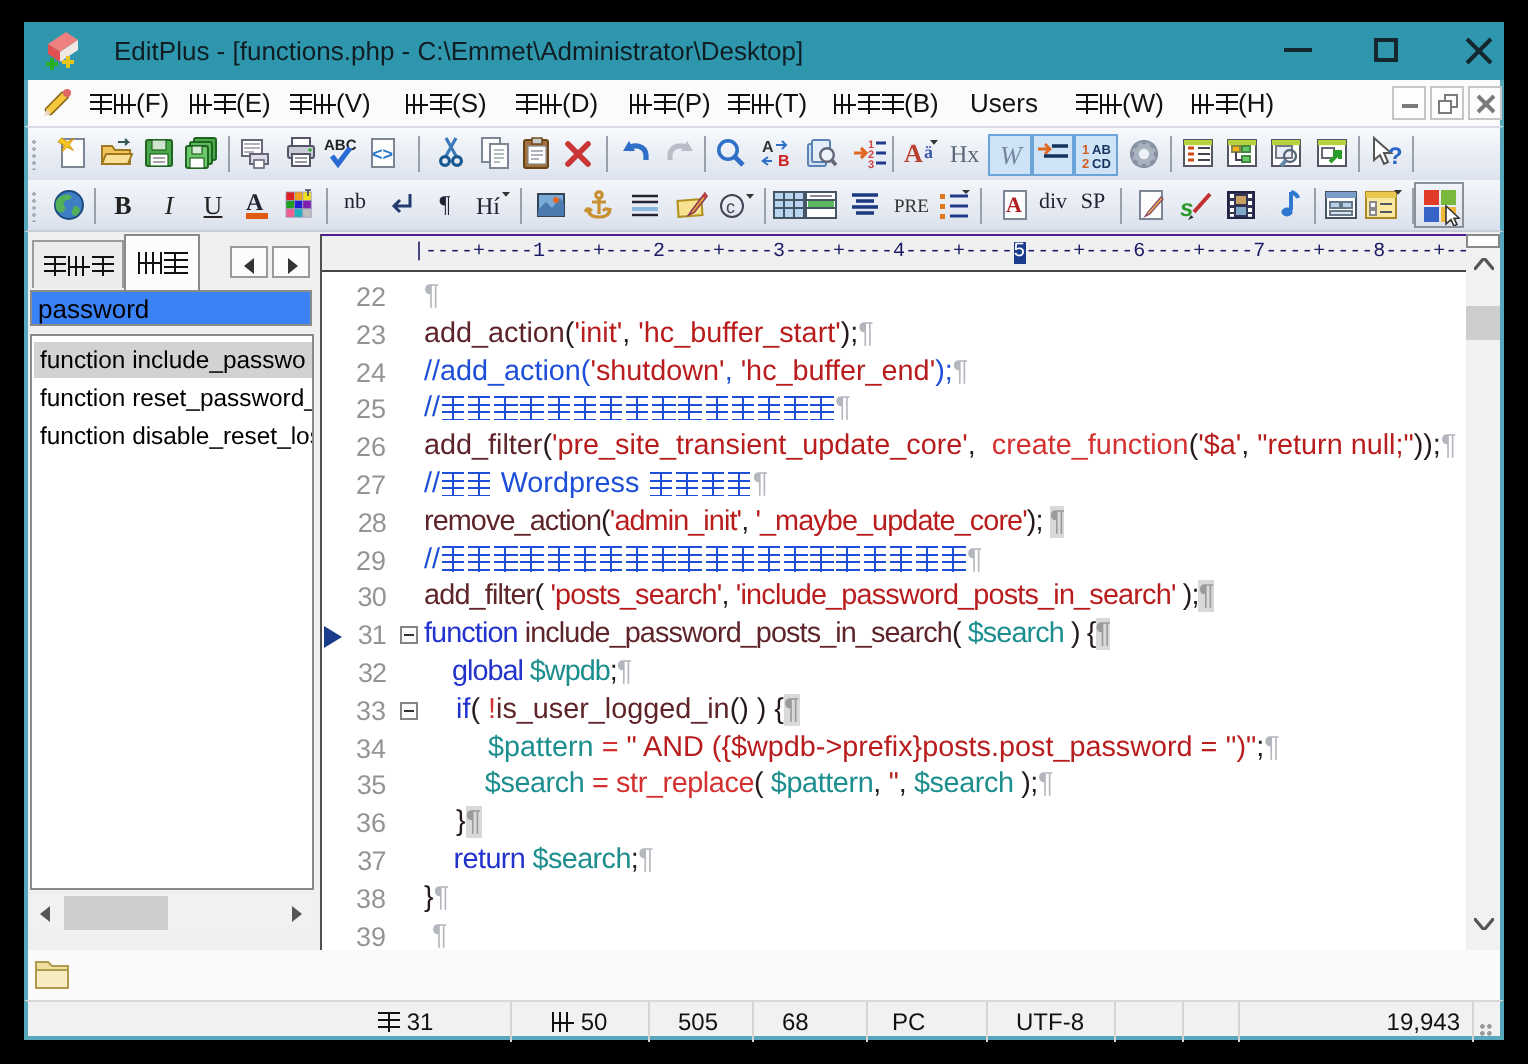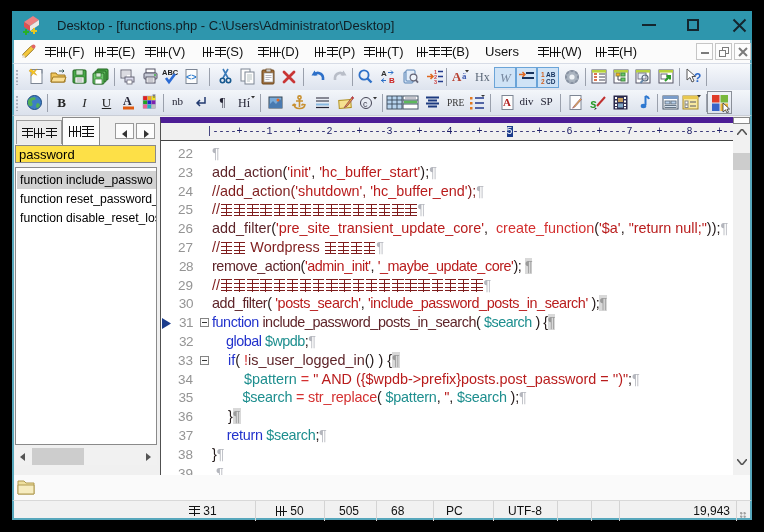--- a/index.html
+++ b/index.html
@@ -20,54 +20,54 @@
  background-image:repeating-linear-gradient(to bottom,currentColor 0 1px,transparent 1px 3.4px),
  linear-gradient(to right,transparent 0 5px,currentColor 5px 6px,transparent 6px)}
 .cj.v{background-image:repeating-linear-gradient(to right,currentColor 0 1px,transparent 1px 3.6px),
  linear-gradient(to bottom,transparent 0 5px,currentColor 5px 6px,transparent 6px)}
 .cj.big{width:11.4px;height:12.5px;margin:0 0.9px;vertical-align:-2px;background-image:repeating-linear-gradient(to bottom,currentColor 0 1px,transparent 1px 3.8px),linear-gradient(to right,transparent 0 5.2px,currentColor 5.2px 6.2px,transparent 6.2px)}
 
 .seg{position:absolute;top:0;height:20px;border-right:1px solid #d4d4d4;font-size:12px;color:#111;padding-top:3px}
 
 #lpanel{left:14px;top:117px;width:146px;height:358px;background:#f0f0f0}
 .ptab{position:absolute;font-size:12px;color:#111;text-align:center}
-#searchbox{position:absolute;left:1px;top:28px;width:141px;height:18px;background:#fde047;border:1px solid #8a8a8a;font-size:13px;padding:1px 0 0 3px;color:#000}
+#searchbox{position:absolute;left:1px;top:28px;width:141px;height:18px;background:#3b82f6;border:1px solid #8a8a8a;font-size:13px;padding:1px 0 0 3px;color:#000}
 #flist{position:absolute;left:1px;top:50px;width:142px;height:278px;background:#fff;border:1px solid #8a8a8a;overflow:hidden;font-size:12.2px;color:#000}
 .fitem{position:absolute;left:1px;width:150px;height:18px;padding:2px 0 0 3px;white-space:nowrap}
 
-#editor{left:160px;top:117px;width:573px;height:358px;background:#fff;border-left:1px solid #505050;border-top:6px solid #4c1d95}
+#editor{left:160px;top:117px;width:573px;height:358px;background:#fff;border-left:1px solid #505050;border-top:1px solid #4c1d95}
 #ruler{position:absolute;left:0;top:0;width:573px;height:18px;background:#f0f0f0;border-bottom:1px solid #454545;color:#1a1a66;font-family:"Liberation Mono",monospace;font-size:10px;overflow:hidden}
 #rulertxt{position:absolute;left:45.5px;top:3px;letter-spacing:0;white-space:pre}
 .r5{background:#1b3c8c;color:#fff}
 #code{position:absolute;left:0;top:22px;width:573px;height:339px;background:#fff;overflow:hidden;font-size:14.4px;white-space:pre;color:#1c1c1c}
 .cl{position:absolute;left:0;height:18.8px;white-space:pre}
 .ln{position:absolute;width:32px;text-align:right;color:#949494;font-size:13.5px;top:1px}
 .ct{position:absolute;left:51px;top:0}
 .pm{color:#b4b6bd}
-.s{color:#b91c1c}.c{color:#7f1d1d}.k{color:#2232cc}.v8{color:#1d8e8e}.fb{color:#d43030}.fn{color:#5e2429}.pl{color:#241a1a}
+.s{color:#b91c1c}.c{color:#1d4ed8}.k{color:#2232cc}.v8{color:#1d8e8e}.fb{color:#d43030}.fn{color:#5e2429}.pl{color:#241a1a}
 .fold{position:absolute;left:39px;top:4px;width:9px;height:9px;border:1px solid #848484;background:#fcfcfc}
 .fold::after{content:"";position:absolute;left:1px;top:3px;width:5px;height:1px;background:#333}
 #vsb{position:absolute;left:733px;top:117px;width:17px;height:358px;background:#f1f1f1}
 
 .tsep{position:absolute;top:4px;width:1px;height:18px;background:#9aa0ac}
 .grip{position:absolute;left:2px;top:6px;width:3px;height:15px;background-image:radial-gradient(circle at 1px 1px,#a8aeba 0.8px,transparent 1px);background-size:3px 3.5px}
 .ic{position:absolute;width:17px;height:17px;top:5px}
 .ic svg{position:absolute;left:0;top:0}
 .tbtn{position:absolute;top:3px;height:21px;background:#cfe3f6;border:1px solid #6aa4d8}
 </style></head><body>
 
 <div class="abs" id="titlebar">
  <svg class="abs" style="left:9px;top:3px" width="20" height="22" viewBox="0 0 20 22">
   <polygon points="3,8 12,2 18,6 9,12" fill="#ef8080"></polygon>
   <polygon points="3,8 9,12 9,17 3,13" fill="#e05050"></polygon>
   <polygon points="9,12 18,6 18,11 9,17" fill="#f0e8e4"></polygon>
   <path d="M4 15 l2 0 0 2 2 0 0 2 -2 0 0 2 -2 0 0 -2 -2 0 0 -2 2 0 z" fill="#27b027"></path>
   <path d="M12 16 l2 0 0 2 2 0 0 2 -2 0 0 2 -2 0 0 -2 -2 0 0 -2 2 0 z" fill="#e7c71f" transform="translate(0,-2)"></path>
  </svg>
- <div class="ttl">Desktop - [functions.php - C:\Users\Administrator\Desktop]</div>
+ <div class="ttl">EditPlus - [functions.php - C:\Emmet\Administrator\Desktop]</div>
  <div class="abs" style="left:630px;top:13px;width:14px;height:2px;background:#14262e"></div>
  <div class="abs" style="left:675px;top:8px;width:12px;height:12px;border:2px solid #14262e"></div>
  <svg class="abs" style="left:720px;top:7px" width="15" height="15" viewBox="0 0 15 15">
       <path d="M1.5 1.5 L13.5 13.5 M13.5 1.5 L1.5 13.5" stroke="#14262e" stroke-width="2"></path>
     </svg>
 </div>
 
 <div class="abs" id="menubar">
  <svg class="abs" style="left:6px;top:3px" width="17" height="17" viewBox="0 0 17 17">
   <rect x="2" y="7" width="13" height="4" rx="1" transform="rotate(-45 8 9)" fill="#f4c73c" stroke="#8a6a1a" stroke-width="0.8"></rect>

